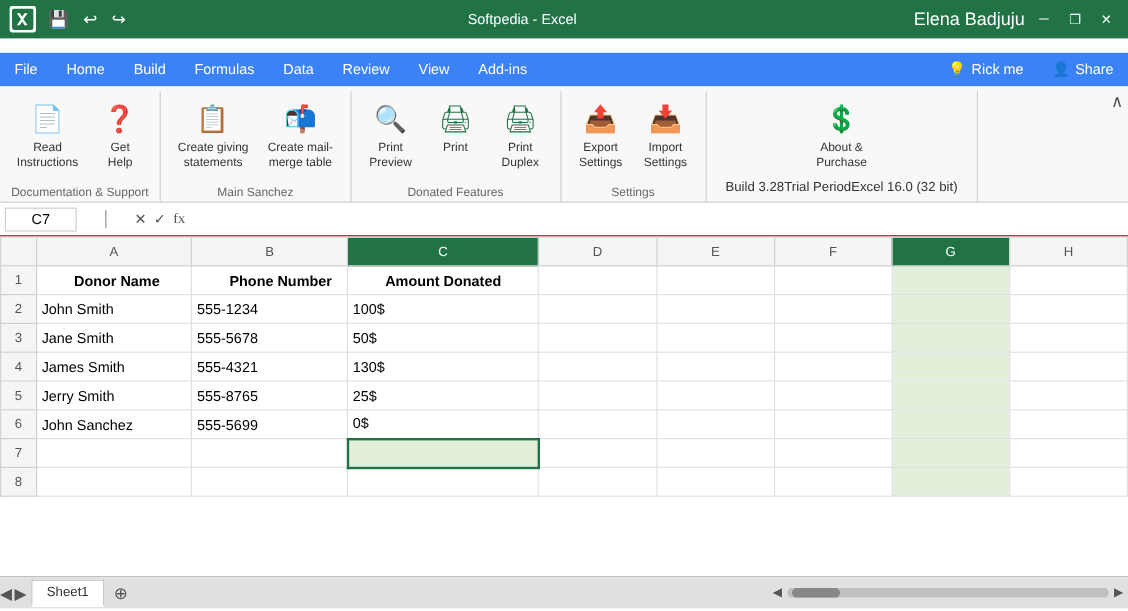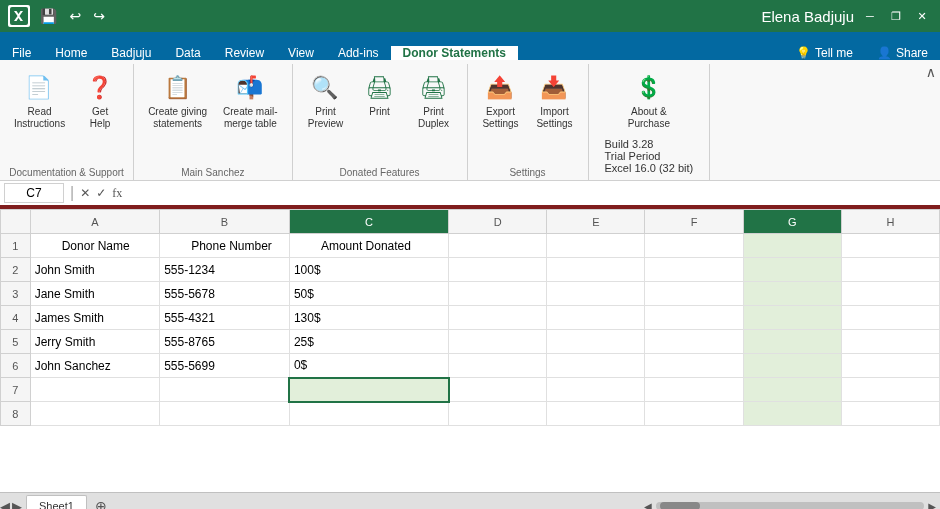--- a/index.html
+++ b/index.html
@@ -20,24 +20,25 @@
     .titlebar-icon svg { width: 18px; height: 18px; }
     .titlebar-qat { display: flex; gap: 4px; align-items: center; }
     .titlebar-qat-btn { color: #fff; font-size: 14px; cursor: pointer; padding: 2px 4px; }
     .titlebar-title { flex: 1; text-align: center; font-size: 12px; }
     .titlebar-right { display: flex; align-items: center; gap: 6px; }
     .titlebar-user { font-size: 15px; }
     .titlebar-winbtn { width: 20px; height: 20px; display: flex; align-items: center; justify-content: center; font-size: 11px; cursor: pointer; }
 
     
     .menubar {
-      background: #0369a1;
+      background: #3b82f6;
       height: 28px;
       display: flex;
-      align-items: flex-end;
+      align-items: center;
+      margin-top: 12px;
     }
     .menu-item {
       color: #fff;
       padding: 0 12px;
       display: flex;
       align-items: center;
       cursor: pointer;
       font-size: 12px;
       white-space: nowrap;
     }
@@ -98,44 +99,43 @@
       color: #217346;
     }
     .ribbon-btn-label {
       font-size: 10px;
       color: #333;
       line-height: 1.2;
       margin-top: 2px;
     }
     .ribbon-info {
       display: flex;
-      flex-direction: column;
       justify-content: center;
       padding: 4px 8px;
       font-size: 11px;
       color: #333;
     }
     .ribbon-collapse {
       position: absolute;
       right: 4px;
       top: 4px;
       cursor: pointer;
       font-size: 14px;
       color: #555;
     }
 
     
     .formulabar {
       display: flex;
       align-items: center;
       height: 28px;
-      border-bottom: 4px solid #7f1d1d;
+      border-bottom: 1px solid #7f1d1d;
       background: #fff;
       padding: 0 4px;
-      gap: 4px;
+      gap: 20px;
     }
     .cell-ref {
       width: 60px;
       border: 1px solid #d0d0d0;
       padding: 2px 4px;
       font-size: 12px;
       text-align: center;
     }
     .formula-divider { color: #aaa; font-size: 16px; padding: 0 2px; }
     .formula-icons { display: flex; gap: 2px; align-items: center; color: #555; }
@@ -188,21 +188,21 @@
     table.grid td.selected { background: #e2efda; border: 2px solid #217346; }
     table.grid td.row-num {
       background: #f5f5f5;
       text-align: center;
       color: #555;
       font-size: 11px;
       cursor: pointer;
       border-color: #d0d0d0;
       width: 30px;
     }
-    table.grid td.bold { font-weight: normal; padding-left: 31px; }
+    table.grid td.bold { font-weight: bold; padding-left: 31px; }
     table.grid td.col-g { background: #e2efda; }
     .sheet-tab-nav { display: flex; gap: 2px; align-items: center; margin-right: 4px; font-size: 13px; color: #555; cursor: pointer; }
     .sheet-tab {
       padding: 4px 12px;
       background: #fff;
       border: 1px solid #c0c0c0;
       border-bottom: none;
       border-radius: 2px 2px 0 0;
       font-size: 11px;
       cursor: pointer;
@@ -244,41 +244,42 @@
         <rect width="18" height="18" rx="2" fill="#217346"></rect>
         <path d="M4 4l3.5 5L4 14h2.5l2-3 2 3H13l-3.5-5L13 4h-2.5l-2 3-2-3H4z" fill="#fff"></path>
       </svg>
     </div>
     <div class="titlebar-qat">
       <span class="titlebar-qat-btn">💾</span>
       <span class="titlebar-qat-btn">↩</span>
       <span class="titlebar-qat-btn">↪</span>
     </div>
   </div>
+  <div class="titlebar-title">Softpedia - Excel</div>
   <div class="titlebar-right">
     <span class="titlebar-user">Elena Badjuju</span>
     <div class="titlebar-winbtn">─</div>
     <div class="titlebar-winbtn">❐</div>
     <div class="titlebar-winbtn titlebar-close">✕</div>
   </div>
 </div>
 
 <div class="menubar">
   <div class="menu-item">File</div>
   <div class="menu-item">Home</div>
-  <div class="menu-item">Badjuju</div>
+  <div class="menu-item">Build</div>
+  <div class="menu-item">Formulas</div>
   <div class="menu-item">Data</div>
   <div class="menu-item">Review</div>
   <div class="menu-item">View</div>
   <div class="menu-item">Add-ins</div>
-  <div class="menu-item donor-statements">Donor Statements</div>
   <div class="menu-right">
     <div class="tell-me">
       <span>💡</span>
-      <span>Tell me</span>
+      <span>Rick me</span>
     </div>
     <div class="share-btn">
       <span>👤</span>
       <span>Share</span>
     </div>
   </div>
 </div>
 
 <div class="ribbon">
 

